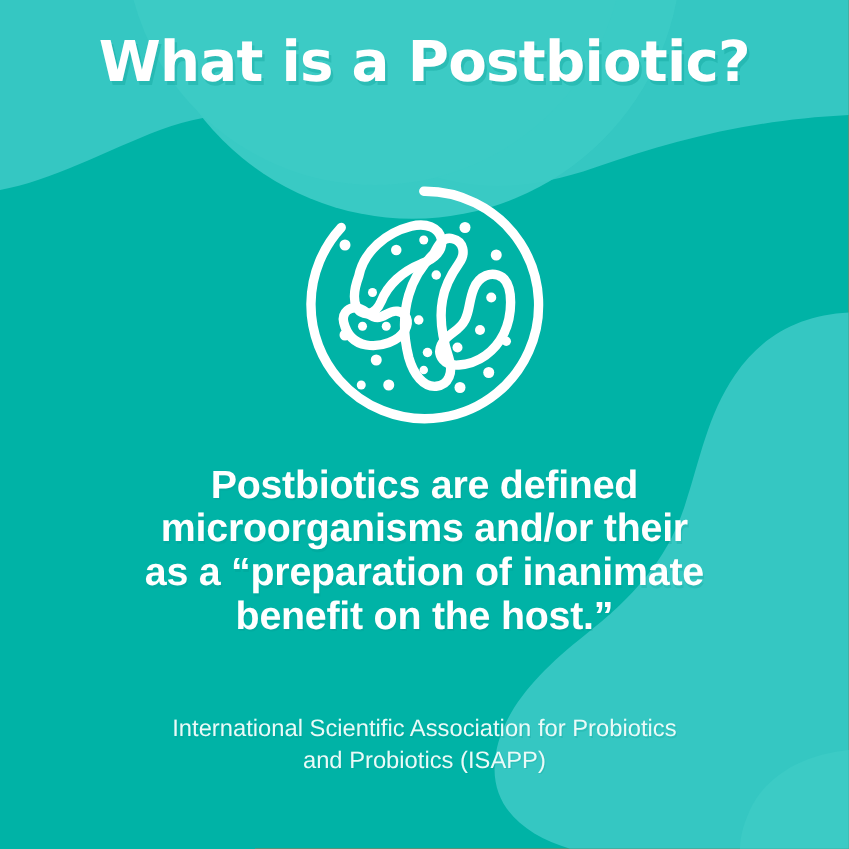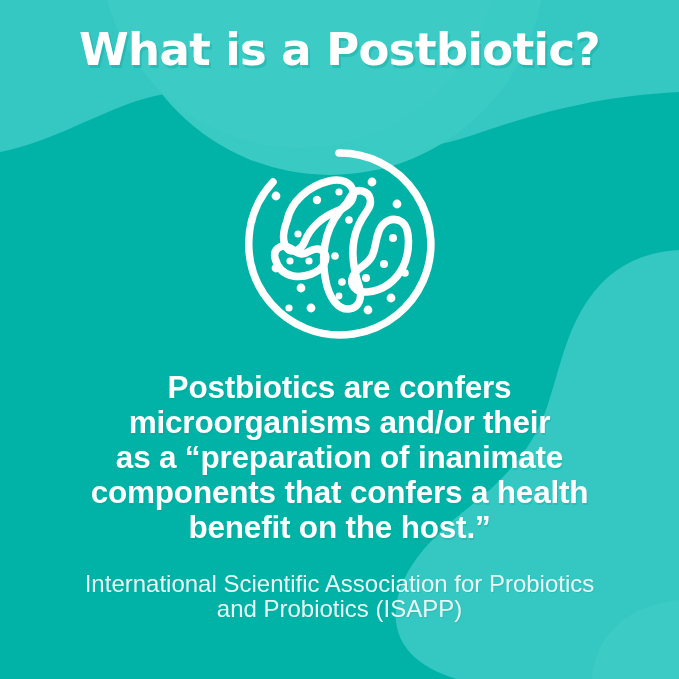--- a/index.html
+++ b/index.html
@@ -63,21 +63,21 @@
   #quote .ln{display:block;white-space:nowrap;}
 
   
   #attribution{
     position:absolute;
     top:571px;left:40px;width:599px;
     text-align:center;
     color:#eafaf8;
     font-family:"Liberation Sans", sans-serif;
     font-weight:400;
-    font-size:24px;
+    font-size:19px;
     line-height:25px;
     text-shadow:1px 1px 0 rgba(0,150,140,0.20);
   }
   #attribution .ln{display:block;white-space:nowrap;}
 </style>
 </head>
 <body>
 
 <div id="canvas">
 
@@ -171,24 +171,23 @@
           <circle cx="148" cy="150" r="4.4" fill="#ffffff" stroke="none"></circle>
           <circle cx="125" cy="162" r="4.4" fill="#ffffff" stroke="none"></circle>
           <circle cx="68" cy="160" r="4.4" fill="#ffffff" stroke="none"></circle>
           <circle cx="46" cy="160" r="3.6" fill="#ffffff" stroke="none"></circle>
           <circle cx="162" cy="125" r="3.8" fill="#ffffff" stroke="none"></circle>
         </g>
       </svg>
     </div>
 
     <div id="quote">
-      <span class="ln">Postbiotics are confers</span>
+      <span class="ln">Postbiotics are defined</span>
       <span class="ln">microorganisms and/or their</span>
       <span class="ln">as a “preparation of inanimate</span>
-      <span class="ln">components that confers a health</span>
       <span class="ln">benefit on the host.”</span>
     </div>
 
     <div id="attribution">
       <span class="ln">International Scientific Association for Probiotics</span>
       <span class="ln">and Probiotics (ISAPP)</span>
     </div>
 
   </div>
 </div>

